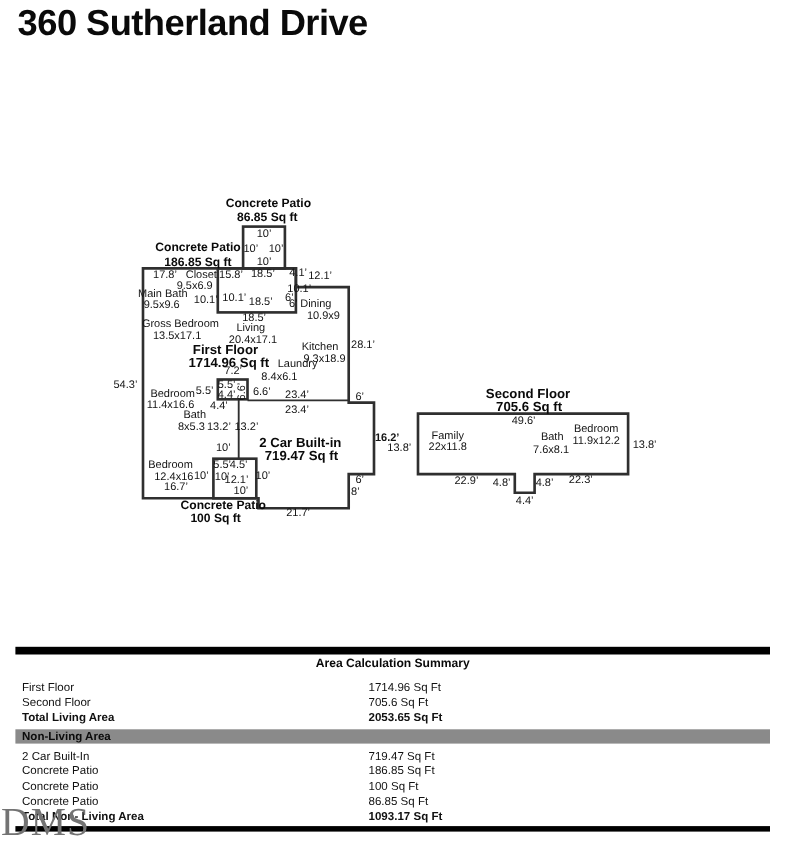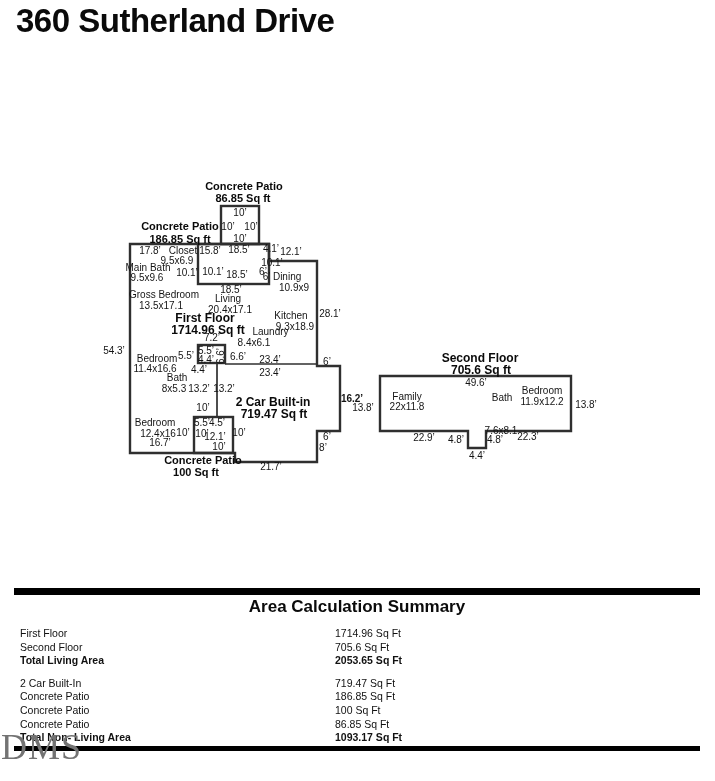--- a/index.html
+++ b/index.html
@@ -17,21 +17,21 @@
   .plan-label{
     position:absolute;white-space:nowrap;font-size:10px;line-height:1;
     color:#141414;transform:translate(-50%,-50%);
   }
   .plan-label.b{font-weight:700;font-size:11px;color:#0a0a0a;}
   .plan-label.bb{font-weight:700;font-size:12px;color:#0a0a0a;}
   .plan-label.rot{transform:translate(-50%,-50%) rotate(-90deg);}
   
   .tbl{position:absolute;left:14px;top:588px;width:686px;font-size:10.5px;}
   .tbl .topbar{height:7px;background:#000;}
-  .tbl .ttl{text-align:center;font-weight:700;font-size:17px;padding:2px 0 3px 0;color:#0a0a0a;}
+  .tbl .ttl{text-align:center;font-weight:700;font-size:11px;padding:2px 0 3px 0;color:#0a0a0a;}
   .grayrow{background:#8a8a8a;height:13px;position:relative;font-weight:700;color:#0b0b0b;}
   .grayrow .l{position:absolute;left:6px;top:1px;}
   .grayrow .c{position:absolute;left:0;right:0;top:1px;text-align:center;}
   .row{position:relative;height:13.6px;}
   .row .l{position:absolute;left:6px;top:1px;}
   .row .v{position:absolute;left:321px;top:1px;}
   .row.total{font-weight:700;}
   .gap{height:6px;}
   .botbar{height:5px;background:#000;margin-top:2px;}
   
@@ -141,21 +141,21 @@
       <span class="plan-label" style="left: 271px; top: 467px;">21.7’</span>
       <span class="plan-label" style="left: 114px; top: 351px;">54.3’</span>
       <span class="plan-label b" style="left: 203px; top: 460px;">Concrete Patio</span>
       <span class="plan-label b" style="left: 196px; top: 472px;">100 Sq ft</span>
       <span class="plan-label bb" style="left: 480px; top: 358px;">Second Floor</span>
       <span class="plan-label bb" style="left: 481px; top: 370px;">705.6 Sq ft</span>
       <span class="plan-label" style="left: 476px; top: 383px;">49.6’</span>
       <span class="plan-label" style="left: 407px; top: 397px;">Family</span>
       <span class="plan-label" style="left: 407px; top: 407px;">22x11.8</span>
       <span class="plan-label" style="left: 502px; top: 398px;">Bath</span>
-      <span class="plan-label" style="left: 501px; top: 431px;">7.6x8.1</span>
+      <span class="plan-label" style="left: 501px; top: 410px;">7.6x8.1</span>
       <span class="plan-label" style="left: 542px; top: 391px;">Bedroom</span>
       <span class="plan-label" style="left: 542px; top: 402px;">11.9x12.2</span>
       <span class="plan-label" style="left: 586px; top: 405px;">13.8’</span>
       <span class="plan-label" style="left: 424px; top: 438px;">22.9’</span>
       <span class="plan-label" style="left: 456px; top: 440px;">4.8’</span>
       <span class="plan-label" style="left: 495px; top: 440px;">4.8’</span>
       <span class="plan-label" style="left: 528px; top: 437px;">22.3’</span>
       <span class="plan-label" style="left: 477px; top: 456px;">4.4’</span>
     </div>
 </div>
@@ -170,20 +170,23 @@
   </div>
   <div class="row">
     <span class="l">Second Floor</span>
     <span class="v">705.6 Sq Ft</span>
   </div>
   <div class="row total">
     <span class="l">Total Living Area</span>
     <span class="v">2053.65 Sq Ft</span>
   </div>
   <div class="gap" style="height:4px"></div>
+  <div class="grayrow">
+    <span class="l">Non-Living Area</span>
+  </div>
   <div class="gap" style="height:5px"></div>
   <div class="row">
     <span class="l">2 Car Built-In</span>
     <span class="v">719.47 Sq Ft</span>
   </div>
   <div class="row">
     <span class="l">Concrete Patio</span>
     <span class="v">186.85 Sq Ft</span>
   </div>
   <div class="row">

